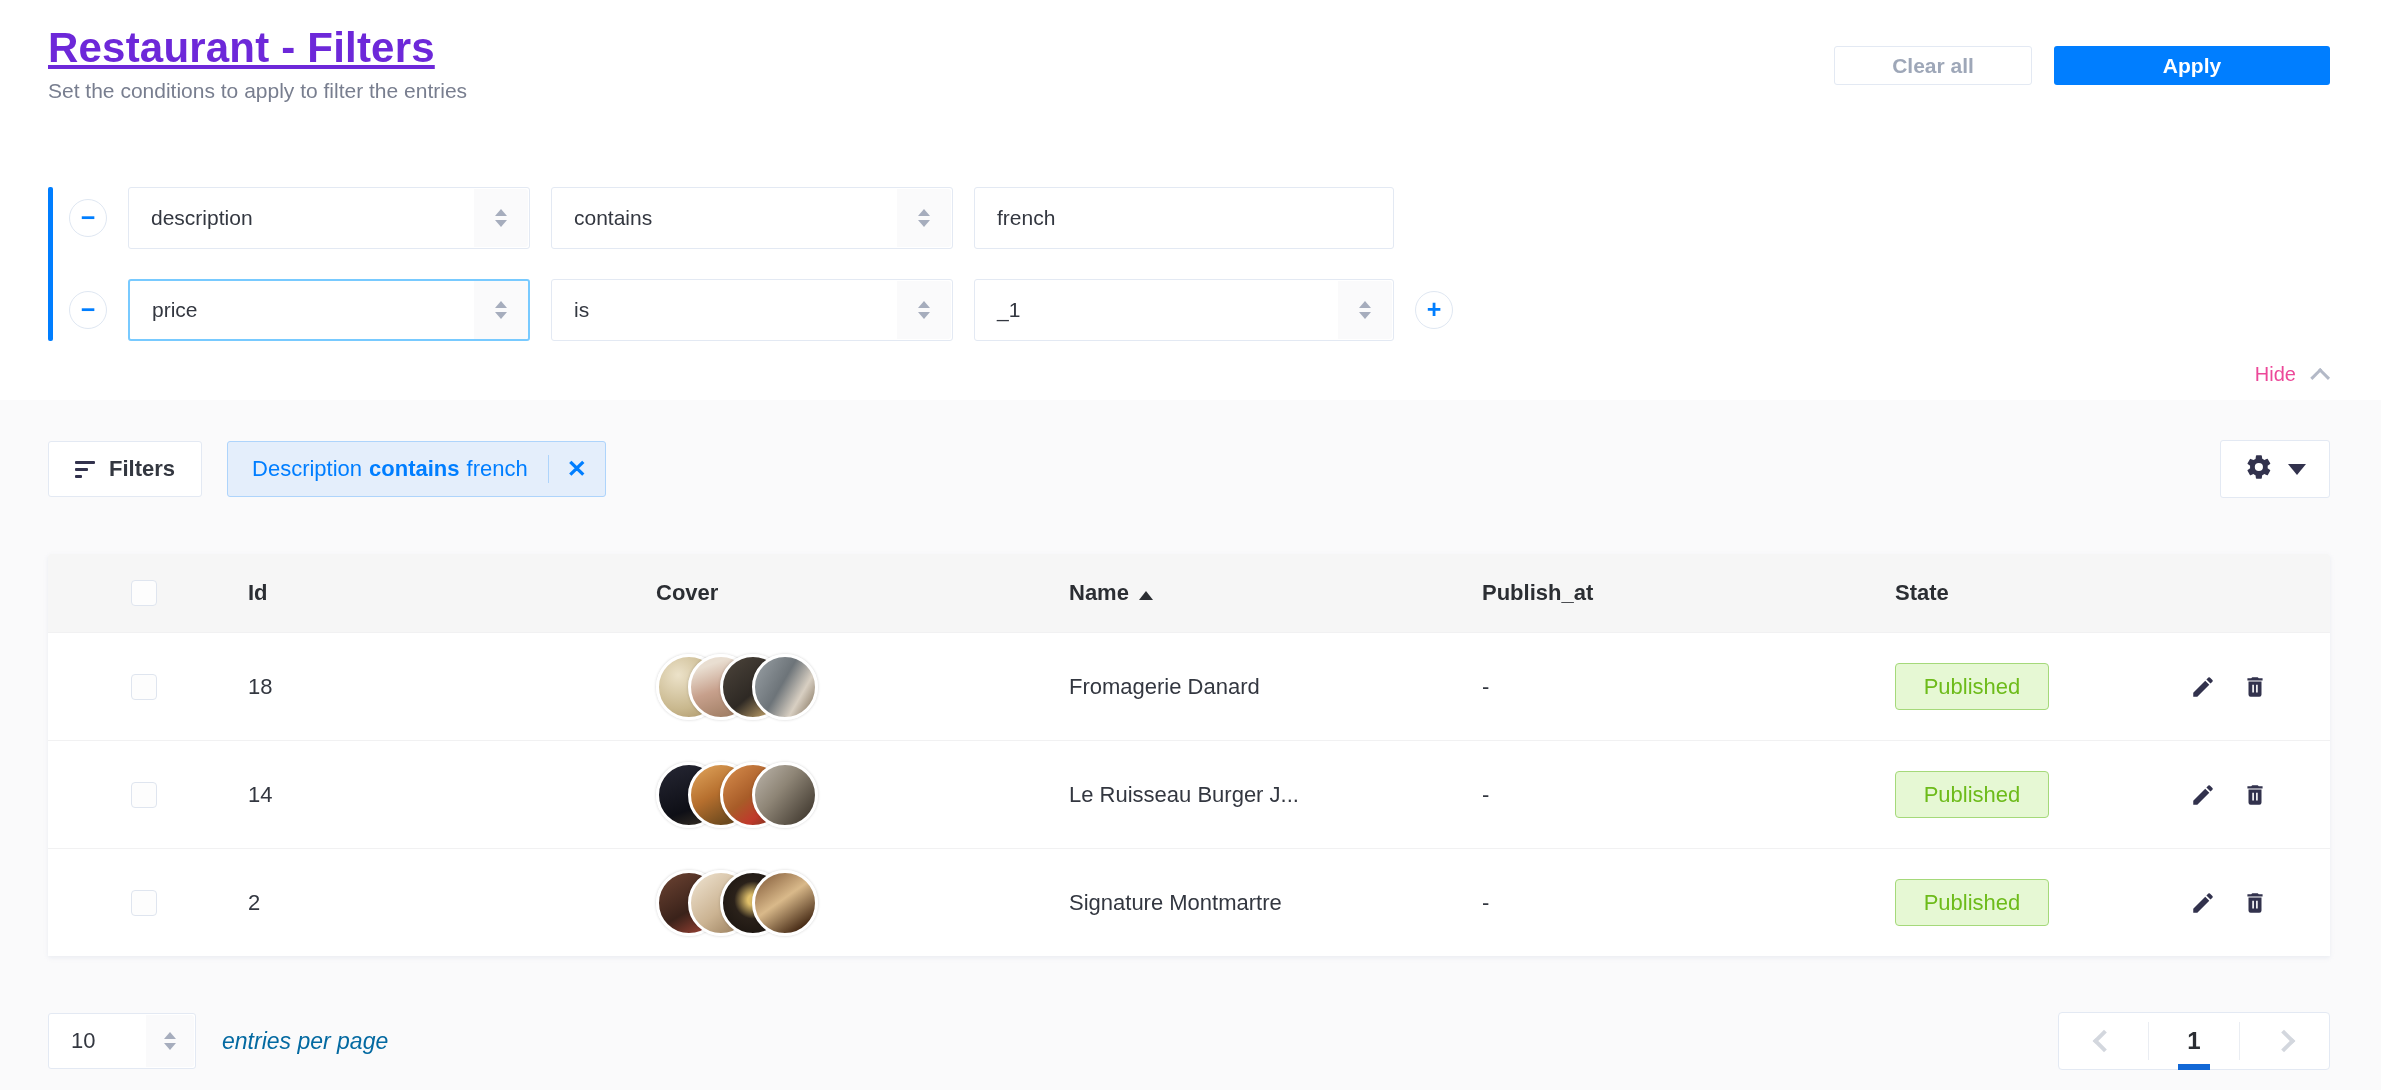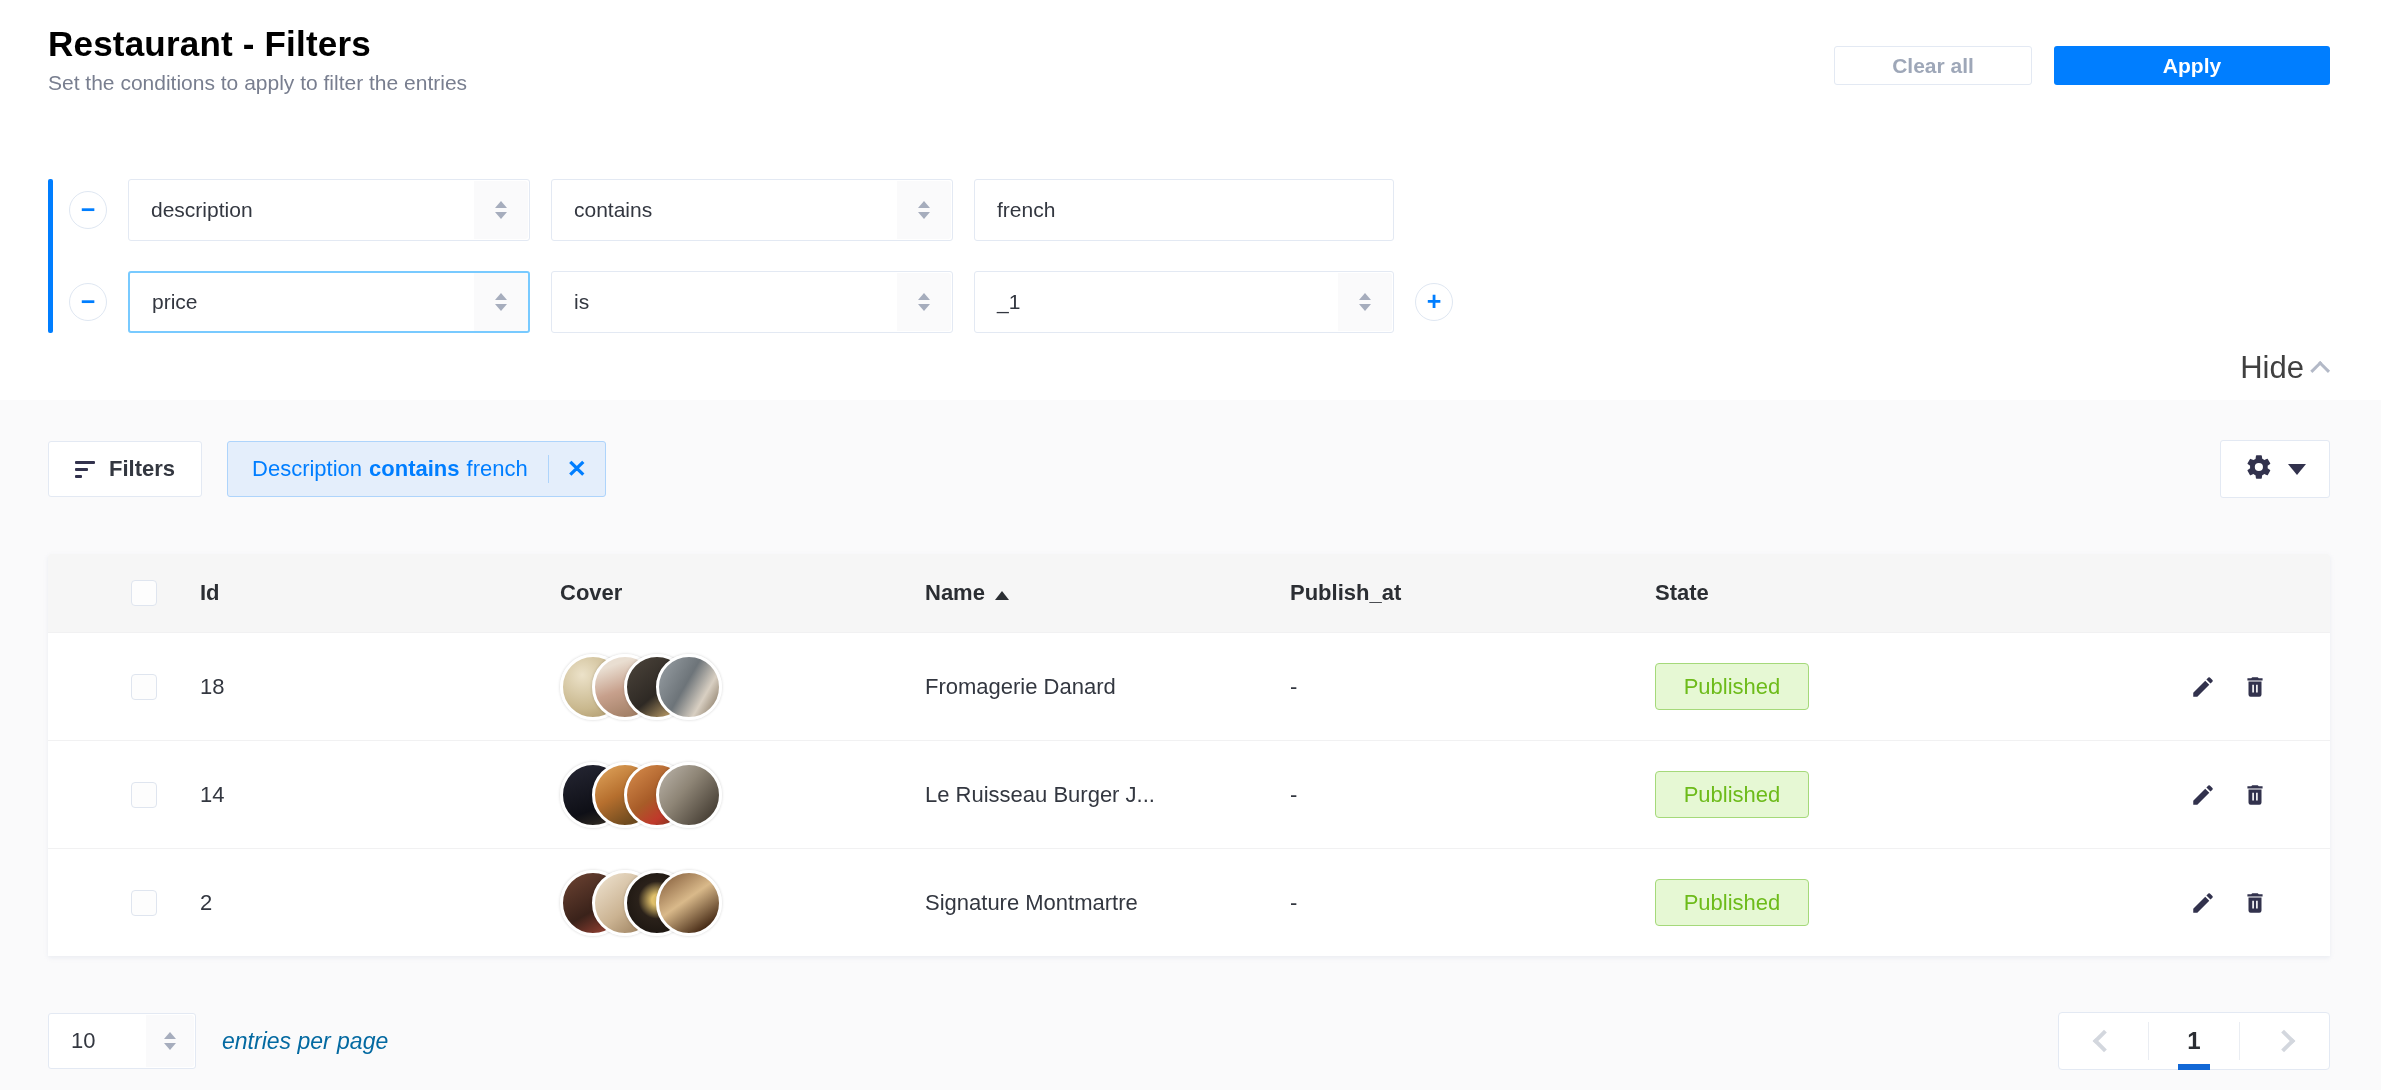--- a/index.html
+++ b/index.html
@@ -2,21 +2,21 @@
 <html><head>
 <meta charset="utf-8">
 <style>
   * { margin:0; padding:0; box-sizing:border-box; }
   html,body { width:2381px; height:1090px; overflow:hidden; }
   body { font-family:"Liberation Sans", sans-serif; background:#ffffff; color:#333740; }
 
   
   .top { position:relative; height:400px; background:#ffffff; padding:0 51px 0 48px; }
   .header-row { display:flex; justify-content:space-between; align-items:flex-start; padding-top:24px; }
-  .page-title { font-size:35px; font-weight:700; color:#000000; letter-spacing:.2px; }
+  .page-title { font-size:42px; font-weight:700; color:#6d28d9; letter-spacing:.2px;text-decoration:underline; }
   .page-subtitle { margin-top:7px; font-size:21px; color:#787e8f; }
   .header-actions { display:flex; gap:22px; margin-top:22px; }
   .btn { display:flex; align-items:center; justify-content:center; height:39px; border-radius:3px;
          font-size:21px; font-weight:700; cursor:pointer; border:1px solid transparent; }
   .btn-clear { width:198px; background:#ffffff; border-color:#e3e9f3; color:#9ea7b8; }
   .btn-apply { width:276px; background:#007eff; color:#ffffff; border:none; }
 
   
   .filter-wrap { display:flex; margin-top:84px; }
   .blue-bar { width:5px; background:#007eff; border-radius:2px; margin-right:16px; }
@@ -32,22 +32,22 @@
   .sel .arrows { position:absolute; top:1px; right:1px; bottom:1px; width:54px; background:#fafafb;
                  border-radius:0 3px 3px 0; display:flex; flex-direction:column; align-items:center;
                  justify-content:center; gap:4px; }
   .sel.focused .arrows { top:0; right:0; bottom:0; }
   .tri-up { width:0; height:0; border-left:6px solid transparent; border-right:6px solid transparent;
             border-bottom:7px solid #a6adbd; }
   .tri-down { width:0; height:0; border-left:6px solid transparent; border-right:6px solid transparent;
               border-top:7px solid #a6adbd; }
   .txt-input { width:420px; height:62px; background:#fff; border:1px solid #e3e9f3; border-radius:3px;
                display:flex; align-items:center; padding-left:22px; font-size:21px; color:#333740; }
-  .hide-link { position:absolute; right:51px; bottom:14px; display:flex; align-items:center; gap:12px;
-               color:#404040; font-size:31px; cursor:pointer; }
+  .hide-link { position:absolute; right:51px; bottom:14px; display:flex; align-items:center; gap:20px;
+               color:#ec4899; font-size:20px; cursor:pointer; }
   .chev-up { width:14px; height:14px; border-left:3px solid #b3b9c7; border-top:3px solid #b3b9c7;
              transform:rotate(45deg) translateY(4px); }
 
   
   .bottom { height:690px; background:#fafafb; padding:0 51px 0 48px; }
   .toolbar { display:flex; align-items:center; padding-top:40px; }
   .btn-filters { height:56px; padding:0 26px; background:#fff; border:1px solid #e3e9f3; border-radius:3px;
                  display:flex; align-items:center; gap:14px; font-size:22px; font-weight:600;
                  color:#333740; cursor:pointer; }
   .filter-ico { display:flex; flex-direction:column; gap:4px; align-items:flex-start; }
@@ -62,21 +62,21 @@
   .chip-x { font-size:24px; font-weight:700; color:#007eff; cursor:pointer; line-height:1; }
   .btn-gear { margin-left:auto; width:110px; height:58px; background:#fff; border:1px solid #e3e9f3;
               border-radius:3px; display:flex; align-items:center; justify-content:center; gap:15px;
               cursor:pointer; }
   .caret-down { width:0; height:0; border-left:9px solid transparent; border-right:9px solid transparent;
                 border-top:11px solid #32324d; }
 
   
   .table-card { margin-top:56px; background:#fff; border-radius:3px;
                 box-shadow:0 2px 4px rgba(190,200,220,.25); }
-  .tr { display:grid; grid-template-columns:152px 360px 365px 365px 365px 1fr 160px; align-items:center; }
+  .tr { display:grid; grid-template-columns:152px 360px 365px 365px 365px 1fr 160px; align-items:center;gap:48px; }
   .thead { height:78px; background:#f6f6f6; border-radius:3px 3px 0 0; font-weight:700; font-size:22px;
            color:#2b2e33; }
   .tbody-row { height:108px; background:#fff; border-top:1px solid #f1f1f2; font-size:22px; }
   .cell-check { display:flex; justify-content:flex-end; padding-right:43px; }
   .checkbox { width:26px; height:26px; background:#fdfdfd; border:1px solid #dfe5ef; border-radius:4px;
               cursor:pointer; }
   .sort-tri { display:inline-block; width:0; height:0; border-left:7px solid transparent;
               border-right:7px solid transparent; border-bottom:9px solid #2b2e33; margin-left:10px; }
   .avatar-group { display:flex; }
   .avatar { width:66px; height:66px; border-radius:50%; border:3px solid #fff;

